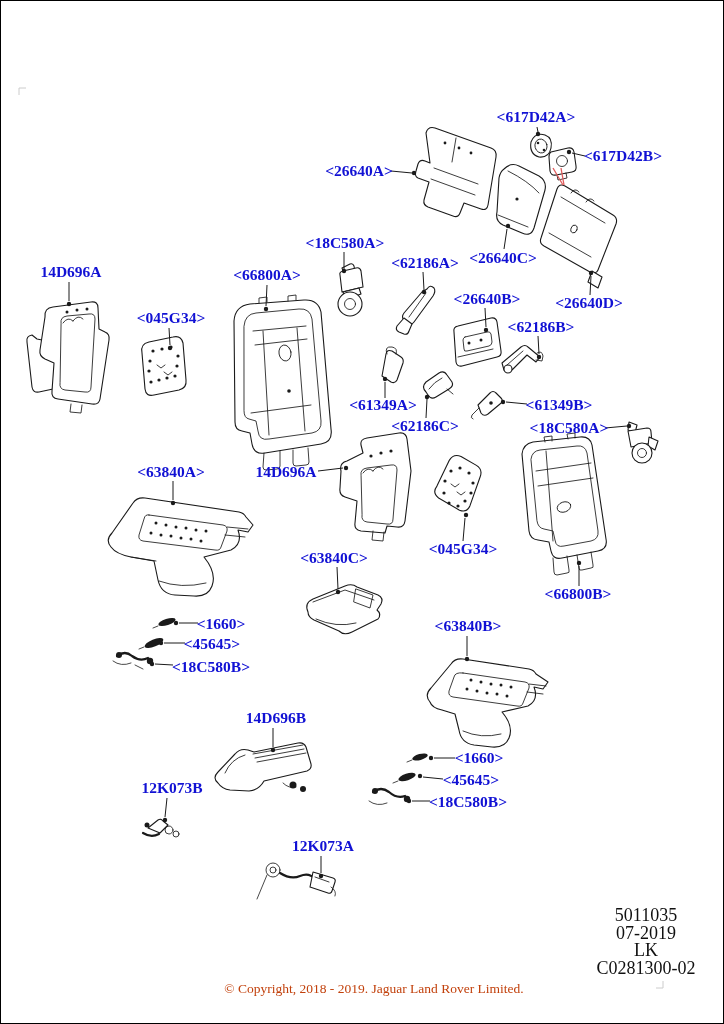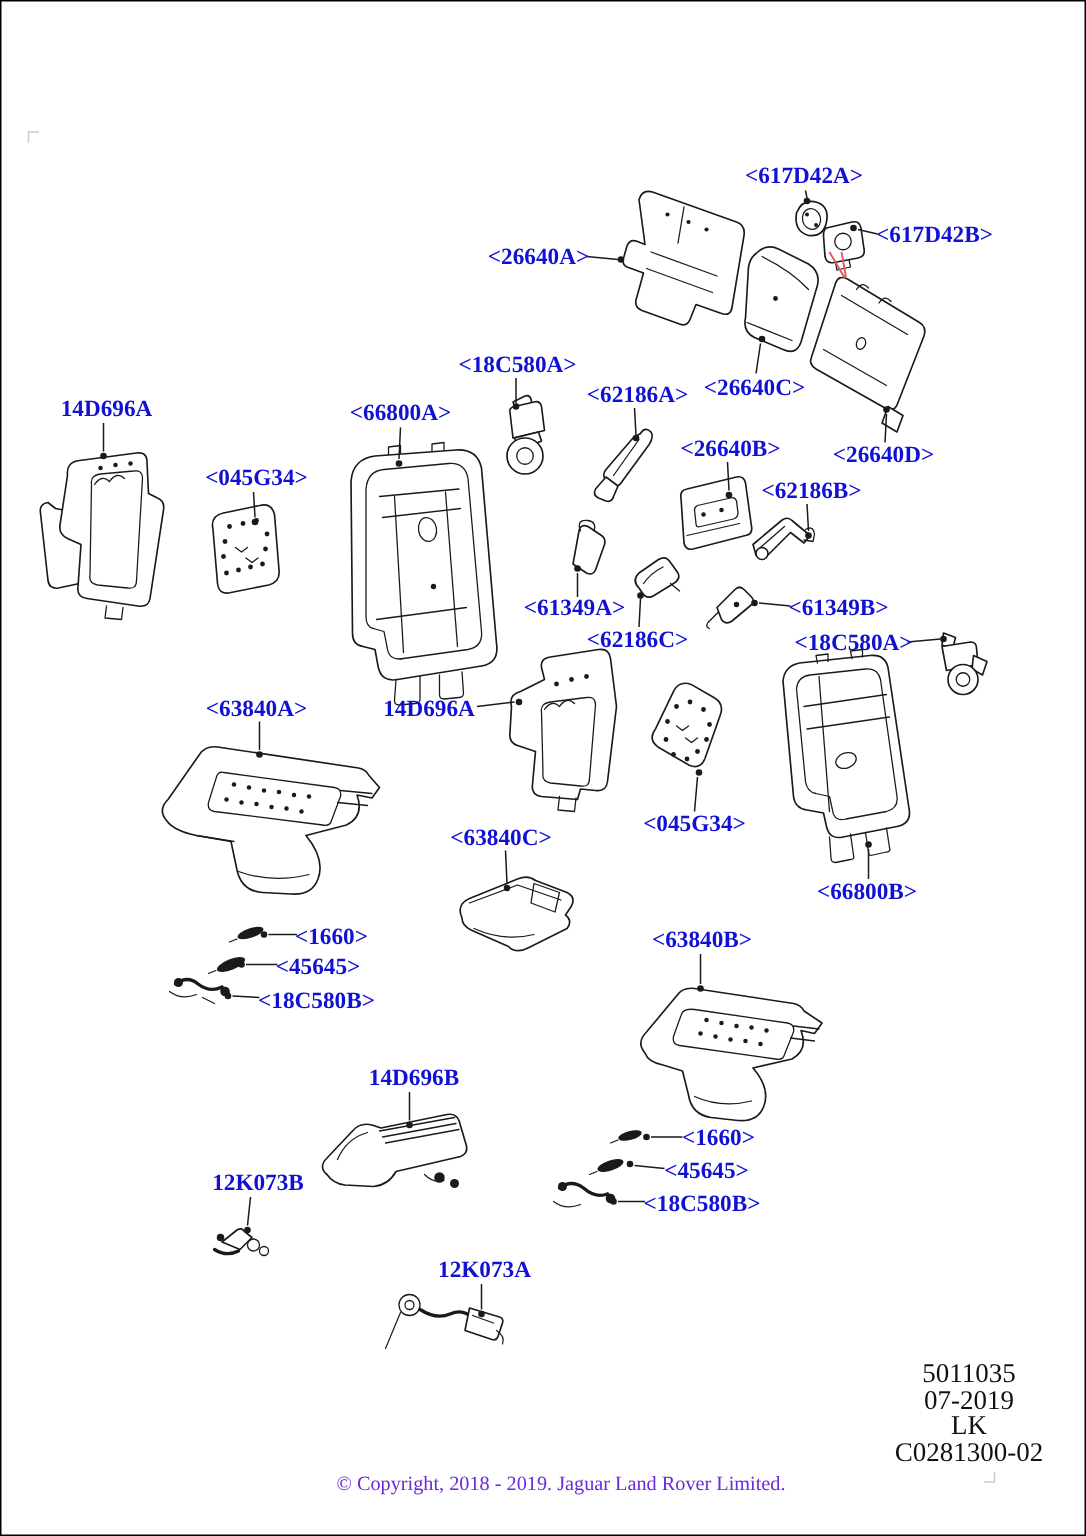--- a/index.html
+++ b/index.html
@@ -25,21 +25,21 @@
   .ldot{fill:var(--line_black,#1a1a1a);}
   .plbl{font-family:"Liberation Serif",serif;font-weight:bold;font-size:15.5px;fill:var(--label_blue,#1111d4);}
   .redline{stroke:var(--leader_red,#e05c5c);stroke-width:1.3;fill:none;}
   .cmark{stroke:var(--corner_mark,#ccc);stroke-width:1;fill:none;}
   .plate{
     position:absolute;left:565px;top:906px;width:160px;
     text-align:center;font-size:18px;line-height:17.7px;color:#111;
   }
   .copyright{
     position:absolute;left:73px;top:980px;width:600px;
-    text-align:center;font-size:13.5px;color:#6d28d9;
+    text-align:center;font-size:13.5px;color:#c2410c;
   }
 </style>
 </head>
 <body>
 
 <div class="page">
 
   <svg class="diagram-svg" width="724" height="1024" viewBox="0 0 724 1024">
 
     <path class="cmark" d="M 18,94 L 18,87 L 25,87"></path>

